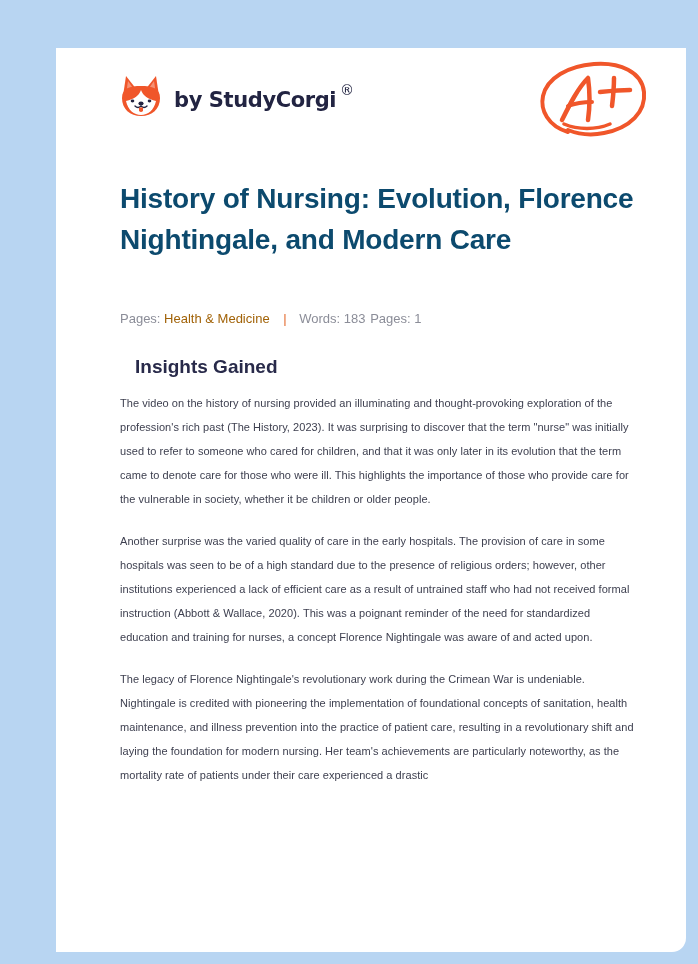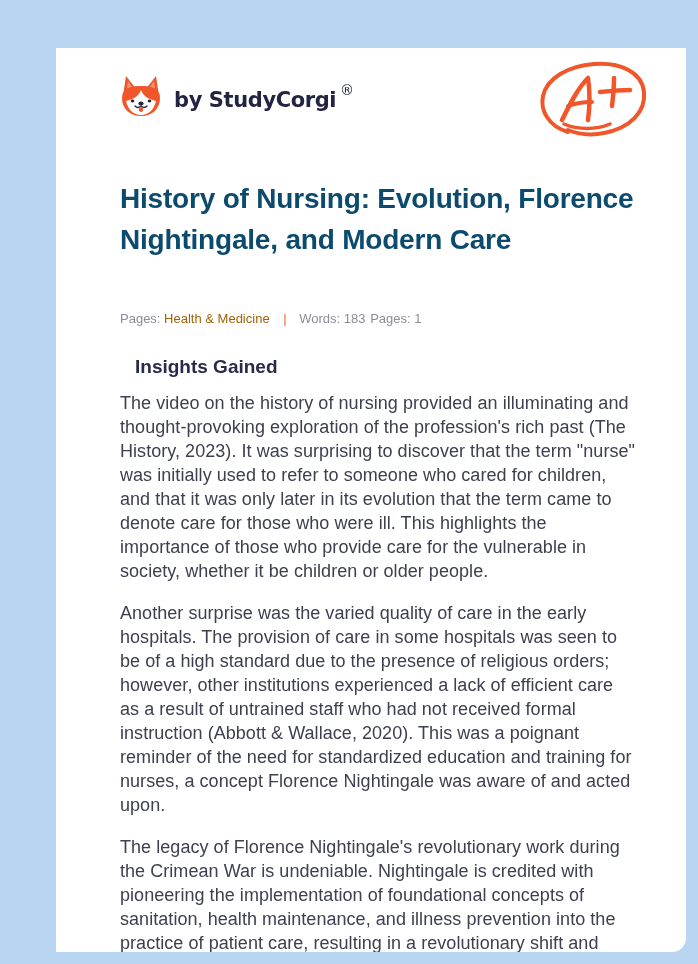--- a/index.html
+++ b/index.html
@@ -106,21 +106,21 @@
     }
     .body-text {
       position: absolute;
       left: 64px;
       top: 343px;
       width: 516px;
     }
     .body-text p {
       margin: 0 0 18px 0;
       font-family: "Liberation Sans", sans-serif;
-      font-size: 18px;
+      font-size: 11px;
       line-height: 24px;
       color: #3e4050;
       letter-spacing: 0.05px;
     }
   </style>
 </head>
 <body>
 
 <div class="card">
 

